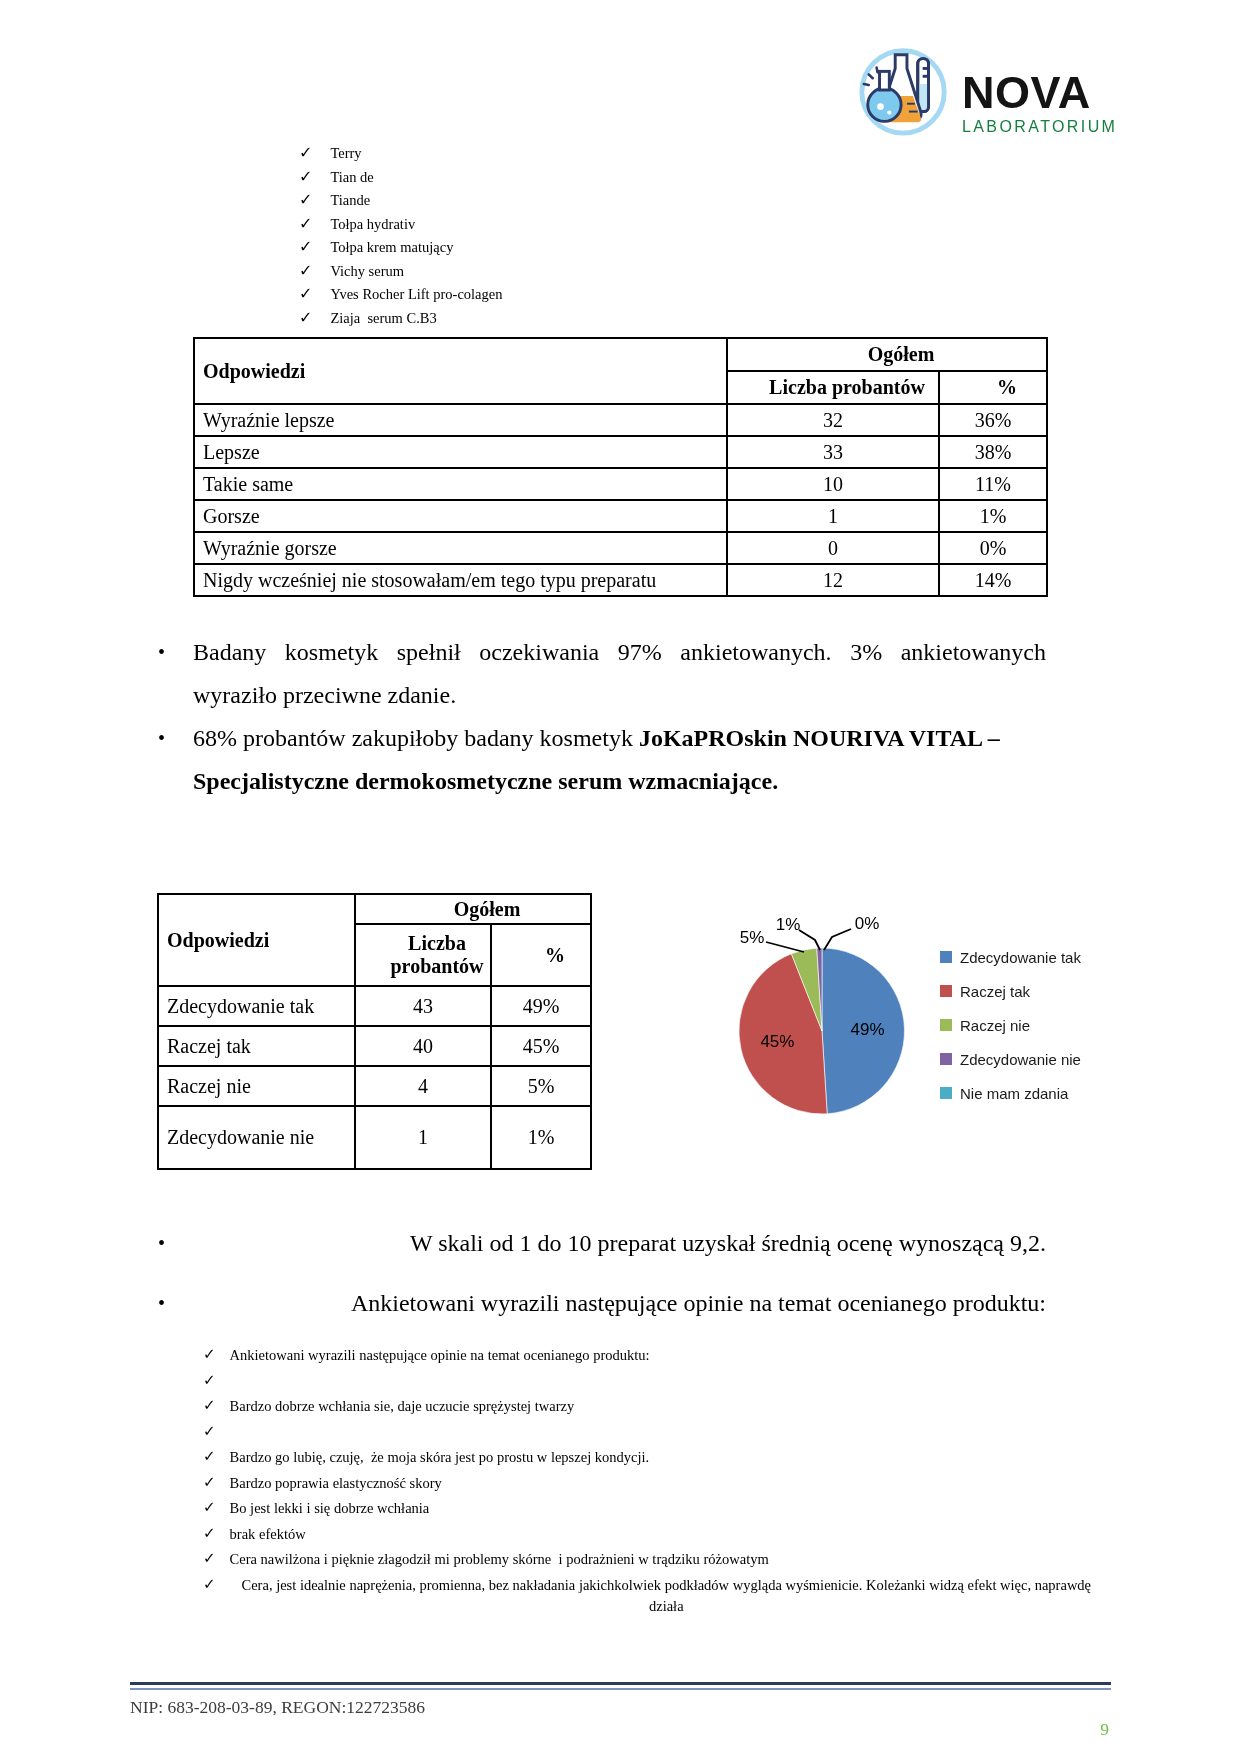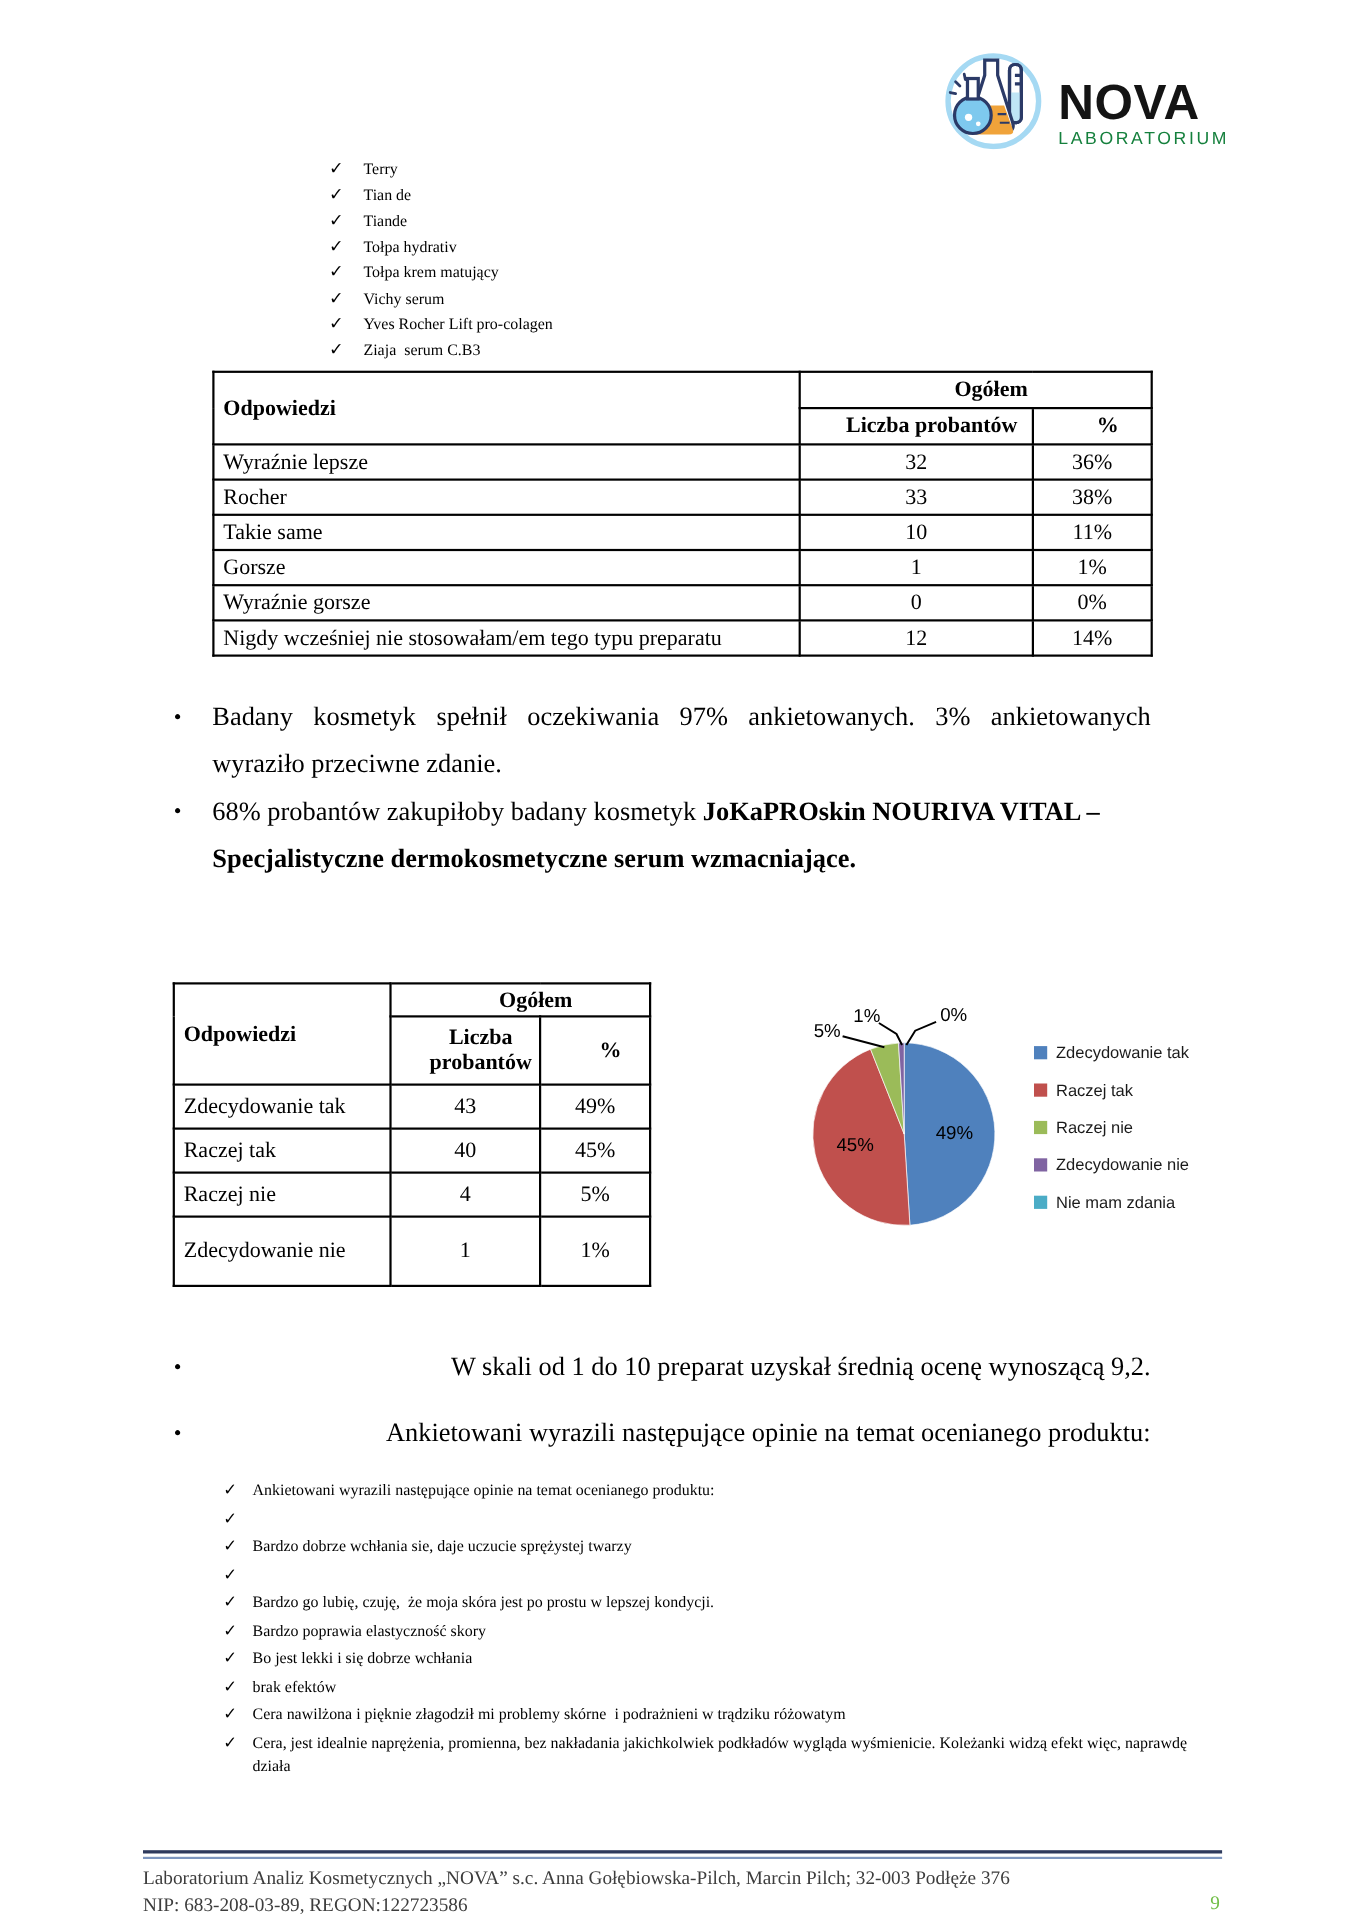--- a/index.html
+++ b/index.html
@@ -12,21 +12,21 @@
   .logo-text{margin-left:8px;}
   .logo-name{font-family:"Liberation Sans","DejaVu Sans",sans-serif;font-weight:bold;
              font-size:45px;line-height:1;color:#141414;letter-spacing:.5px;}
   .logo-sub{font-family:"Liberation Sans","DejaVu Sans",sans-serif;font-size:16px;
             color:#15803d;letter-spacing:2.4px;margin-top:3px;}
 
   
   .checklist{position:absolute;list-style:none;margin:0;padding:0;}
   .checklist li{display:flex;align-items:baseline;}
   .check{font-family:"DejaVu Sans",sans-serif;font-weight:bold;flex:none;}
-  .check-label{white-space:pre-wrap;}
+  .check-label{white-space:pre-wrap;text-align:center;}
   .products{left:299px;top:143px;}
   .products li{height:23.5px;font-size:14.5px;}
   .products .check{font-size:16px;margin-right:18px;}
 
   
   table{border-collapse:collapse;position:absolute;table-layout:fixed;background:#fff;}
   th,td{border:2px solid #000;font-size:20px;padding:0 4px;text-align:center;vertical-align:middle;}
   th{font-weight:bold;padding-left:32px;}
   .left{text-align:left;padding-left:8px;}
   .t1{left:193px;top:337px;width:853px;}
@@ -161,21 +161,21 @@
       </tr>
     </thead>
     <tbody>
 
     <tr>
         <td class="left">Wyraźnie lepsze</td>
         <td>32</td>
         <td>36%</td>
       </tr>
         <tr>
-        <td class="left">Rocher</td>
+        <td class="left">Lepsze</td>
         <td>33</td>
         <td>38%</td>
       </tr>
         <tr>
         <td class="left">Takie same</td>
         <td>10</td>
         <td>11%</td>
       </tr>
         <tr>
         <td class="left">Gorsze</td>
@@ -333,19 +333,18 @@
     </li>
       <li>
       <span class="check">✓</span>
       <span class="check-label">Cera, jest idealnie naprężenia, promienna, bez nakładania jakichkolwiek podkładów wygląda wyśmienicie. Koleżanki widzą efekt więc, naprawdę działa</span>
     </li>
     </ul>
 
   <div class="footer">
     <div class="rule"></div>
     <div class="footer-lines">
-      <div>Laboratorium Analiz Kosmetycznych „NOVA” s.c. Anna Gołębiowska-Pilch, Marcin Pilch; 32-003 Podłęże 376</div>
       <div>NIP: 683-208-03-89, REGON:122723586</div>
     </div>
     <div class="page-num">9</div>
   </div>
 
 </div>
 
 </body></html>

